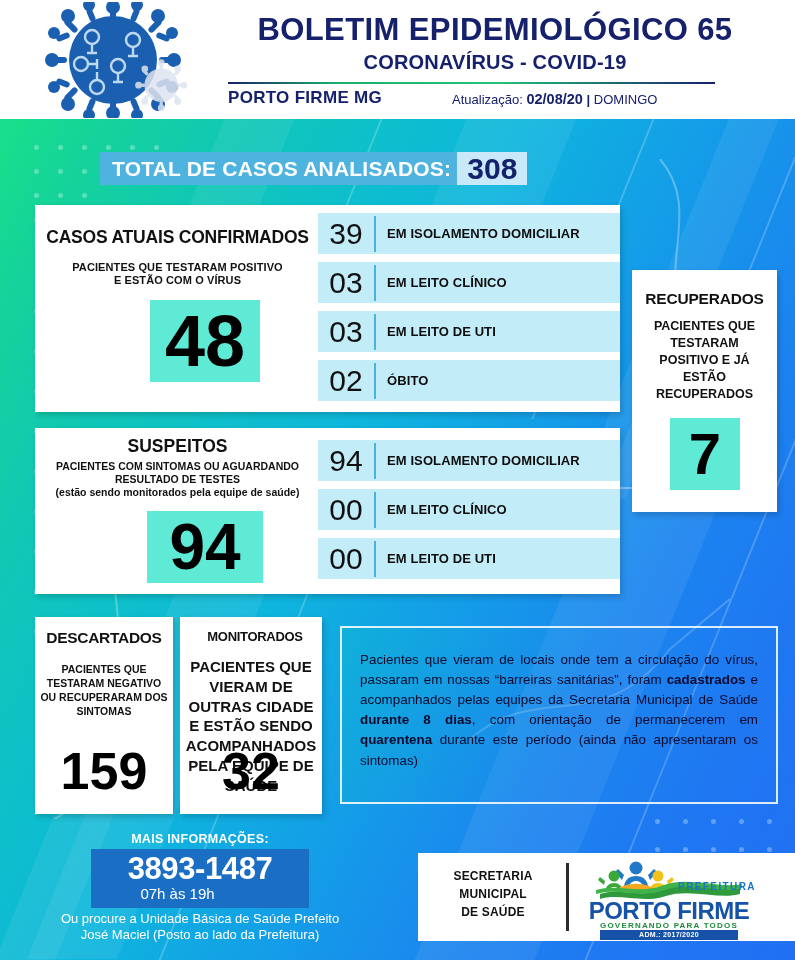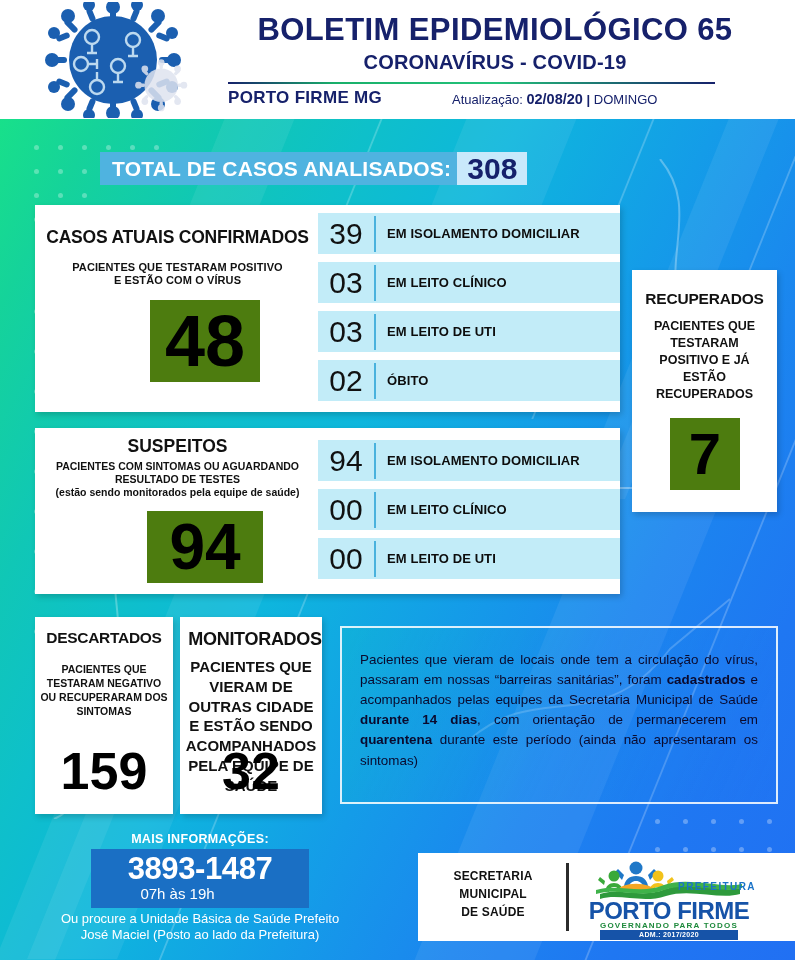--- a/index.html
+++ b/index.html
@@ -40,21 +40,21 @@
      background:#4fb3e0;}
   .total-banner .lbl{color:#ffffff;font-size:21px;font-weight:bold;letter-spacing:.2px;
      padding:0 6px 0 12px;display:flex;align-items:center;}
   .total-banner .val{background:#c9e9fb;color:#16216b;font-size:30px;font-weight:bold;
      padding:0 10px;display:flex;align-items:center;line-height:1;}
 
   
   .card{position:absolute;background:#ffffff;box-shadow:2px 3px 6px rgba(0,0,0,.18);}
   .card-title{font-weight:bold;color:#111;text-align:center;}
   .card-desc{text-align:center;color:#111;font-weight:bold;line-height:1.18;}
-  .bignum{background:#4d7c0f;color:#000;font-weight:bold;text-align:center;line-height:1;}
+  .bignum{background:#5eead4;color:#000;font-weight:bold;text-align:center;line-height:1;}
 
   
   #card-confirmed{left:35px;top:205px;width:585px;height:207px;}
   #card-confirmed .left{position:absolute;left:0;top:0;width:285px;height:207px;}
   #card-confirmed .t{position:absolute;left:0;top:22px;width:285px;font-size:17.5px;letter-spacing:-.2px;}
   #card-confirmed .d{position:absolute;left:12px;top:56px;width:261px;font-size:11px;letter-spacing:.1px;}
   #card-confirmed .n{position:absolute;left:115px;top:95px;width:110px;height:82px;font-size:72px;
      display:flex;align-items:center;justify-content:center;}
   .rows{position:absolute;left:283px;top:8px;width:302px;}
   .row{height:41px;background:#c2ecf8;display:flex;align-items:center;margin-bottom:8px;}
@@ -80,21 +80,21 @@
      display:flex;align-items:center;justify-content:center;}
 
   
   #card-discarded{left:35px;top:617px;width:138px;height:197px;}
   #card-discarded .t{position:absolute;left:0;top:12px;width:138px;font-size:15.5px;letter-spacing:-.3px;}
   #card-discarded .d{position:absolute;left:5px;top:46px;width:128px;font-size:10.5px;line-height:1.32;}
   #card-discarded .n{position:absolute;left:0;top:128px;width:138px;font-size:52px;background:transparent;color:#000;}
 
   
   #card-monitored{left:180px;top:617px;width:142px;height:197px;}
-  #card-monitored .t{position:absolute;left:0;top:12px;width:150px;font-size:18px;letter-spacing:-.3px;}
+  #card-monitored .t{position:absolute;left:0;top:12px;width:150px;font-size:13px;letter-spacing:-.3px;}
   #card-monitored .d{position:absolute;left:4px;top:40px;width:134px;font-size:15px;line-height:1.32;}
   #card-monitored .n{position:absolute;left:0;top:128px;width:142px;font-size:52px;background:transparent;color:#000;}
 
   
   .note{position:absolute;left:340px;top:626px;width:438px;height:178px;
     border:2px solid rgba(255,255,255,.85);box-sizing:border-box;
     background:linear-gradient(115deg,rgba(16,190,200,.30) 0%,rgba(25,140,235,.18) 50%,rgba(33,115,243,.05) 100%);}
   .note p{margin:0;padding:22px 18px 0 18px;color:#0a0a2e;font-size:13.4px;line-height:1.5;text-align:justify;}
   .note b{font-weight:bold;}
 
@@ -374,21 +374,21 @@
     <div class="bignum n">159</div>
   </div>
 
   <div class="card" id="card-monitored">
     <div class="card-title t">MONITORADOS</div>
     <div class="card-desc d">PACIENTES QUE VIERAM DE OUTRAS CIDADE E ESTÃO SENDO ACOMPANHADOS PELA EQUIPE DE SAÚDE</div>
     <div class="bignum n">32</div>
   </div>
 
   <div class="note">
-    <p><span>Pacientes que vieram de locais onde tem a circulação do vírus, passaram em nossas “barreiras sanitárias”, foram </span><b>cadastrados</b><span> e acompanhados pelas equipes da Secretaria Municipal de Saúde </span><b>durante 14 dias</b><span>, com orientação de permanecerem em </span><b>quarentena</b><span> durante este período (ainda não apresentaram os sintomas)</span></p>
+    <p><span>Pacientes que vieram de locais onde tem a circulação do vírus, passaram em nossas “barreiras sanitárias”, foram </span><b>cadastrados</b><span> e acompanhados pelas equipes da Secretaria Municipal de Saúde </span><b>durante 8 dias</b><span>, com orientação de permanecerem em </span><b>quarentena</b><span> durante este período (ainda não apresentaram os sintomas)</span></p>
   </div>
 
   <div class="f-more">MAIS INFORMAÇÕES:</div>
   <div class="f-phonebox">
     <div class="f-phone">3893-1487</div>
     <div class="f-hours">07h às 19h</div>
   </div>
   <div class="f-note">
     <div>Ou procure a Unidade Básica de Saúde Prefeito</div>
     <div>José Maciel (Posto ao lado da Prefeitura)</div>

